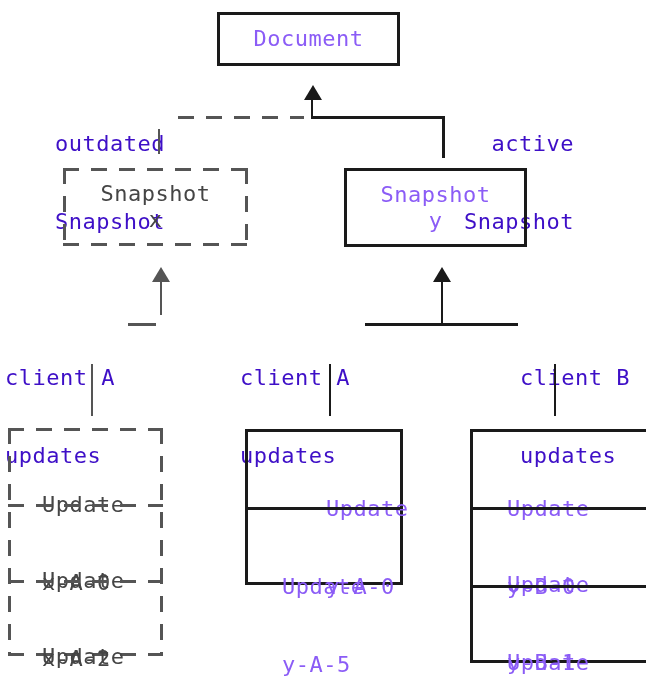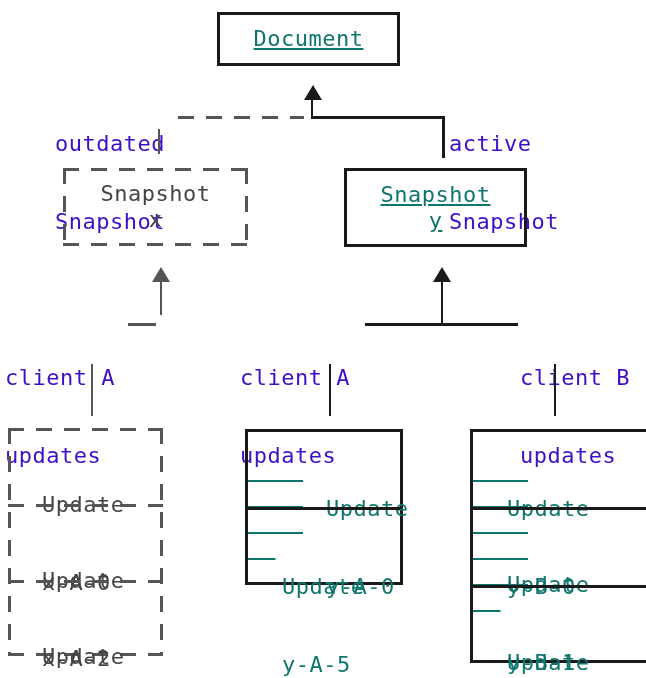--- a/index.html
+++ b/index.html
@@ -1,21 +1,21 @@
 <!DOCTYPE html>
 <html><head>
 <meta charset="utf-8">
 <style>
   html,body{margin:0;padding:0;background:#ffffff;}
   #canvas{position:relative;width:646px;height:678px;background:#ffffff;overflow:hidden;}
   .abs{position:absolute;}
   .mono{font-family:"DejaVu Sans Mono","Liberation Mono",monospace;font-size:22px;line-height:26px;letter-spacing:.5px;white-space:pre;}
   .purple{color:#3e0fc7;}
   .graytext{color:#454545;}
-  .blacktext{color:#0f766e;text-decoration:underline;}
+  .blacktext{color:#8b5cf6;}
   .box{border:3px solid #1a1a1a;box-sizing:border-box;display:flex;flex-direction:column;align-items:center;justify-content:center;text-align:center;}
   .hline{background:#1a1a1a;height:3px;}
   .vline{background:#1a1a1a;width:3px;}
   .ghline{background:#555555;height:3px;}
   .gvline{background:#555555;width:2px;}
   .arrowhead{width:0;height:0;border-left:9px solid transparent;border-right:9px solid transparent;border-bottom:15px solid #1a1a1a;}
   .arrowhead.gray{border-bottom-color:#555555;}
   .dash-h{height:3px;background:repeating-linear-gradient(90deg,#555555 0 16px,transparent 16px 28px);}
   .dbox{
     box-sizing:border-box;
@@ -42,21 +42,21 @@
   </div>
 
   <div class="abs arrowhead" style="left:304px;top:85px;"></div>
   <div class="abs vline" style="left:311px;top:99px;height:19px;width:2px;"></div>
 
   <div class="abs mono purple" style="left:55px;top:79px;">
     <div>outdated</div>
     <div>Snapshot</div>
   </div>
 
-  <div class="abs mono purple" style="left:449px;top:79px;width:125px;text-align:left;">
+  <div class="abs mono purple" style="left:449px;top:79px;width:125px;text-align:right;">
     <div>active</div>
     <div>Snapshot</div>
   </div>
 
   <div class="abs dash-h" style="left:178px;top:116px;width:126px;"></div>
 
   <div class="abs hline" style="left:311px;top:116px;width:134px;"></div>
   <div class="abs vline" style="left:442px;top:116px;height:42px;"></div>
 
   <div class="abs gvline" style="left:158px;top:129px;height:25px;"></div>

